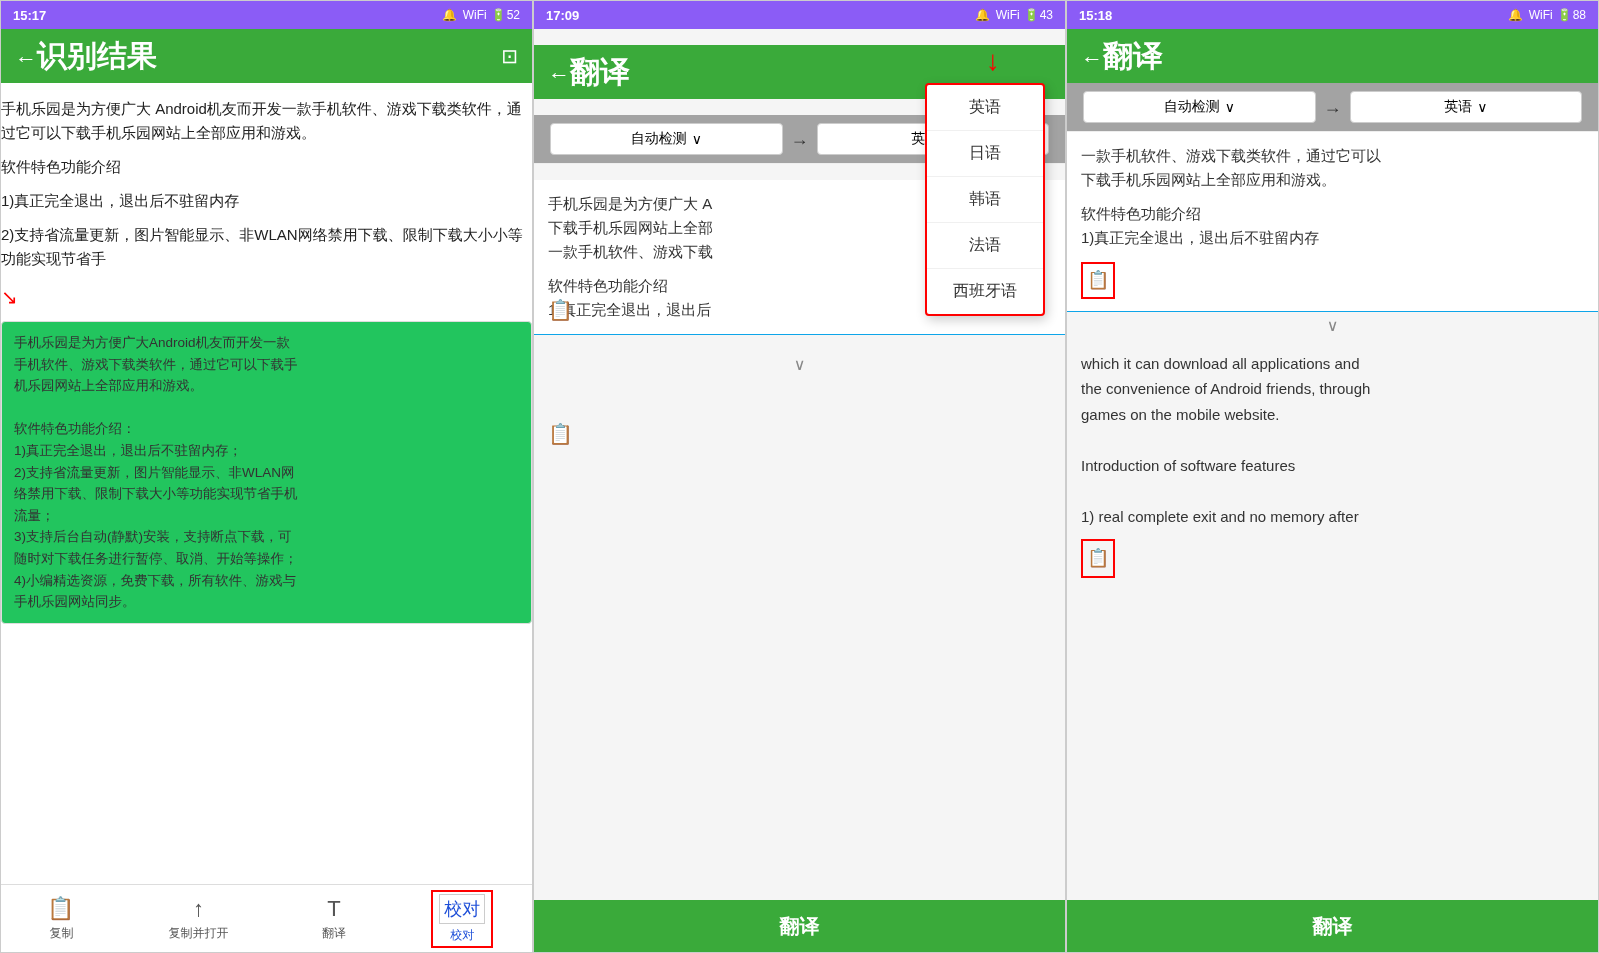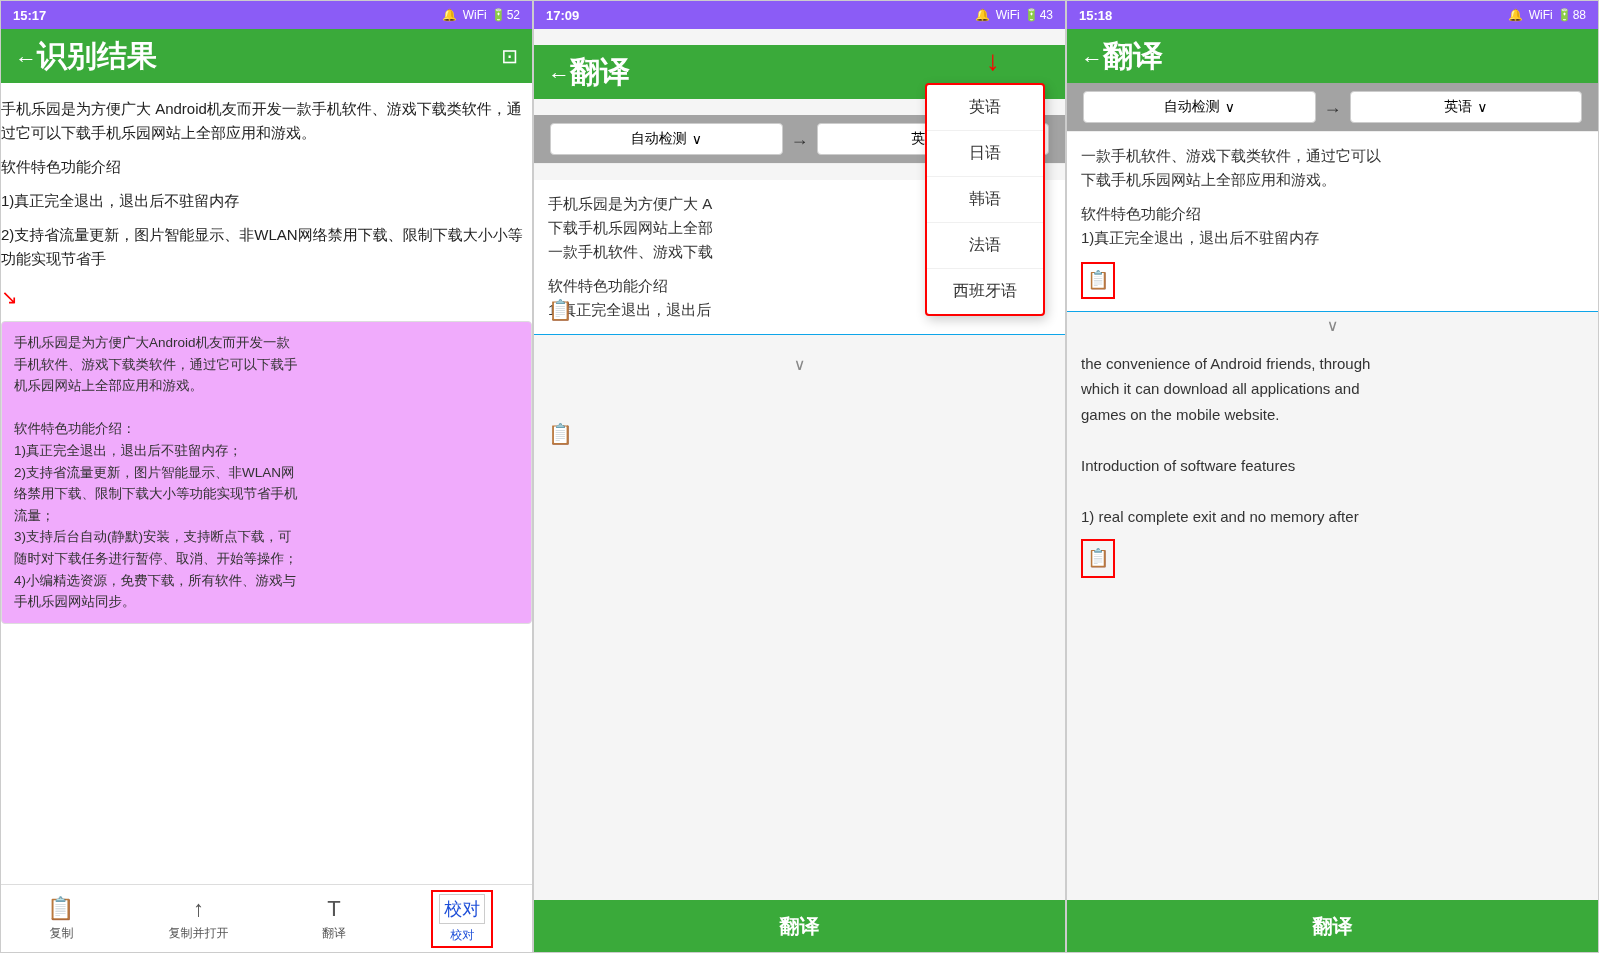--- a/index.html
+++ b/index.html
@@ -113,21 +113,21 @@
       color: #1d4ed8;
       border: 2px solid red;
       padding: 2px 6px;
     }
     .nav-icon {
       font-size: 22px;
     }
 
     
     .ocr-text-block {
-      background: #f0abfc;
+      background: #22c55e;
       border: 1px solid #ddd;
       border-radius: 4px;
       padding: 10px 12px;
       font-size: 13.5px;
       line-height: 1.6;
       color: #333;
       margin-top: 8px;
     }
 
     
@@ -417,22 +417,22 @@
       <div>下载手机乐园网站上全部应用和游戏。</div>
       <div style="margin-top:10px;">软件特色功能介绍</div>
       <div>1)真正完全退出，退出后不驻留内存</div>
       <div style="margin-top: 8px;">
         <span class="copy-icon-outline">📋</span>
       </div>
     </div>
     <div class="chevron-down">∨</div>
 
     <div class="translate-output-area">
+      <div>which it can download all applications and</div>
       <div>the convenience of Android friends, through</div>
-      <div>which it can download all applications and</div>
       <div>games on the mobile website.</div>
       <br>
       <div>Introduction of software features</div>
       <br>
       <div>1) real complete exit and no memory after</div>
       <div style="margin-top:6px;">
         <span class="copy-icon-outline">📋</span>
       </div>
     </div>
 

